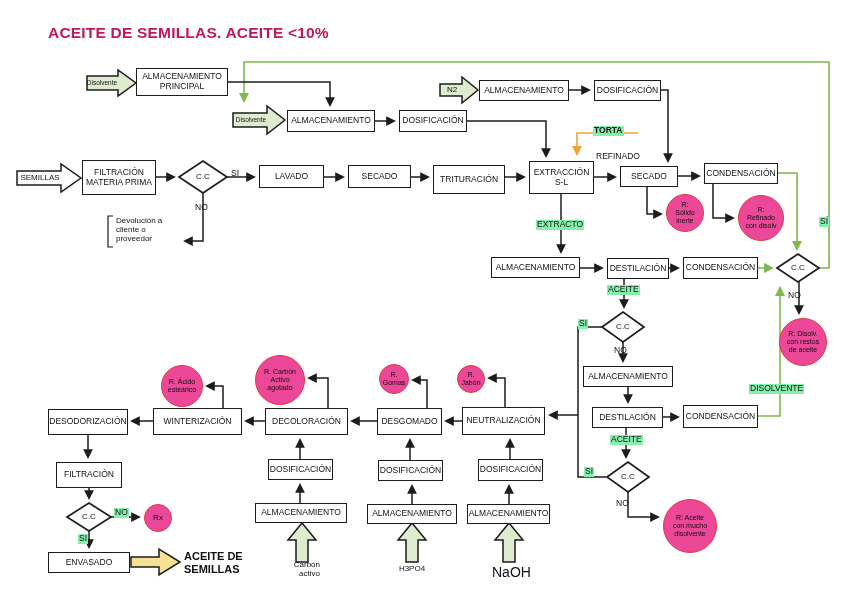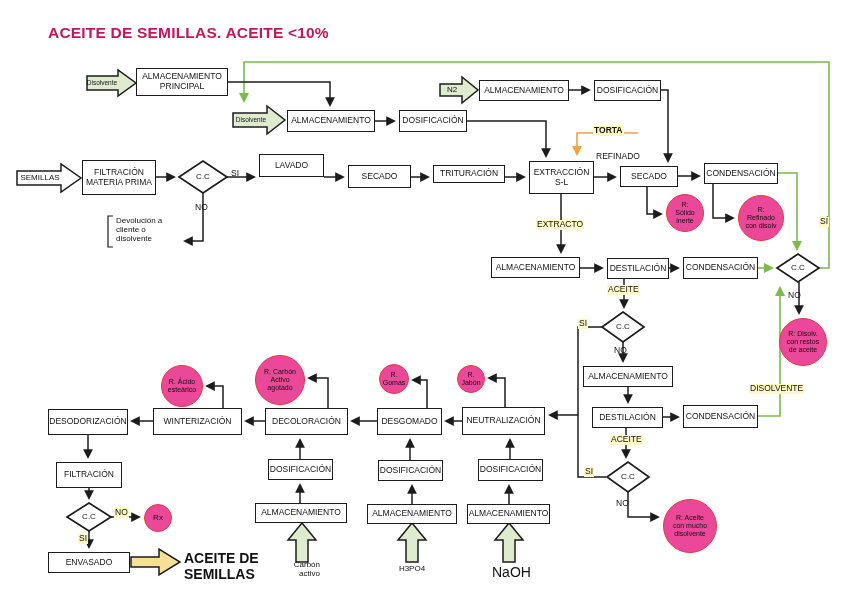--- a/index.html
+++ b/index.html
@@ -1,26 +1,26 @@
 <!DOCTYPE html>
 <html><head>
 <meta charset="utf-8">
 <style>
   html,body{margin:0;padding:0;background:#fff}
   #wrap{position:relative;width:848px;height:600px;background:#fff;font-family:"Liberation Sans",sans-serif;overflow:hidden}
   svg{position:absolute;left:0;top:0}
   .bx{position:absolute;box-sizing:border-box;border:1.7px solid #1c1c1c;background:#fff;display:flex;align-items:center;justify-content:center;text-align:center;font-size:8.5px;line-height:1.12;color:#111;white-space:pre-line;padding:1px}
   .ci{position:absolute;box-sizing:border-box;border:1.6px solid #e03a3a;border-radius:50%;background:#ec4899;display:flex;align-items:center;justify-content:center;text-align:center;font-size:7px;line-height:1.1;color:#111;white-space:pre-line}
   .lb{position:absolute;font-size:8.5px;color:#111;white-space:pre-line;line-height:1.15}
-  .wbg{background:#fef9c3;padding:0 1px}
+  .wbg{background:#86efac;padding:0 1px}
   .dtx{position:absolute;font-size:8px;color:#111;text-align:center;width:40px;white-space:nowrap}
   .atx{position:absolute;font-size:6.5px;color:#111;text-align:center;white-space:nowrap}
   .b{font-weight:bold}
   .title{position:absolute;left:48px;top:24px;font-size:15.5px;font-weight:bold;color:#be185d;letter-spacing:.2px;white-space:nowrap}
-  .prod{position:absolute;font-size:14px;font-weight:bold;color:#111;white-space:pre-line;line-height:1.15}
+  .prod{position:absolute;font-size:11px;font-weight:bold;color:#111;white-space:pre-line;line-height:1.15}
 </style>
 </head>
 <body>
 
 <div id="wrap">
 
   <div class="title">ACEITE DE SEMILLAS. ACEITE &lt;10%</div>
 
   <svg width="848" height="600">
     <defs>
@@ -116,23 +116,23 @@
   </svg>
 
   <div class="bx" style="left:136px;top:68px;width:92px;height:28px">ALMACENAMIENTO
 PRINCIPAL</div>
   <div class="bx" style="left:287px;top:110px;width:88px;height:22px">ALMACENAMIENTO</div>
   <div class="bx" style="left:399px;top:110px;width:68px;height:22px">DOSIFICACIÓN</div>
   <div class="bx" style="left:479px;top:80px;width:90px;height:21px">ALMACENAMIENTO</div>
   <div class="bx" style="left:594px;top:80px;width:67px;height:21px">DOSIFICACIÓN</div>
   <div class="bx" style="left:82px;top:160px;width:74px;height:35px">FILTRACIÓN
 MATERIA PRIMA</div>
-  <div class="bx" style="left:259px;top:154px;width:65px;height:23px">LAVADO</div>
+  <div class="bx" style="left:259px;top:165px;width:65px;height:23px">LAVADO</div>
   <div class="bx" style="left:348px;top:165px;width:63px;height:23px">SECADO</div>
-  <div class="bx" style="left:433px;top:165px;width:72px;height:18px">TRITURACIÓN</div>
+  <div class="bx" style="left:433px;top:165px;width:72px;height:29px">TRITURACIÓN</div>
   <div class="bx" style="left:529px;top:161px;width:65px;height:33px">EXTRACCIÓN
 S-L</div>
   <div class="bx" style="left:620px;top:166px;width:58px;height:21px">SECADO</div>
   <div class="bx" style="left:704px;top:163px;width:74px;height:21px">CONDENSACIÓN</div>
   <div class="bx" style="left:491px;top:257px;width:89px;height:21px">ALMACENAMIENTO</div>
   <div class="bx" style="left:607px;top:258px;width:62px;height:21px">DESTILACIÓN</div>
   <div class="bx" style="left:683px;top:257px;width:75px;height:22px">CONDENSACIÓN</div>
   <div class="bx" style="left:583px;top:366px;width:90px;height:21px">ALMACENAMIENTO</div>
   <div class="bx" style="left:592px;top:407px;width:71px;height:21px">DESTILACIÓN</div>
   <div class="bx" style="left:683px;top:405px;width:75px;height:23px">CONDENSACIÓN</div>
@@ -199,17 +199,17 @@
   <div class="lb wbg" style="left:578px;top:319px">SI</div>
   <div class="lb" style="left:614px;top:346px">NO</div>
   <div class="lb wbg" style="left:749px;top:384px">DISOLVENTE</div>
   <div class="lb wbg" style="left:610px;top:435px">ACEITE</div>
   <div class="lb wbg" style="left:584px;top:467px">SI</div>
   <div class="lb" style="left:616px;top:499px">NO</div>
   <div class="lb wbg" style="left:114px;top:508px">NO</div>
   <div class="lb wbg" style="left:78px;top:534px">SI</div>
   <div class="lb" style="left:116px;top:216px;font-size:8px">Devolución a
 cliente o
-disolvente</div>
+proveedor</div>
   <div class="prod" style="left:184px;top:550px">ACEITE DE
 SEMILLAS</div>
 
 </div>
 
 </body></html>

